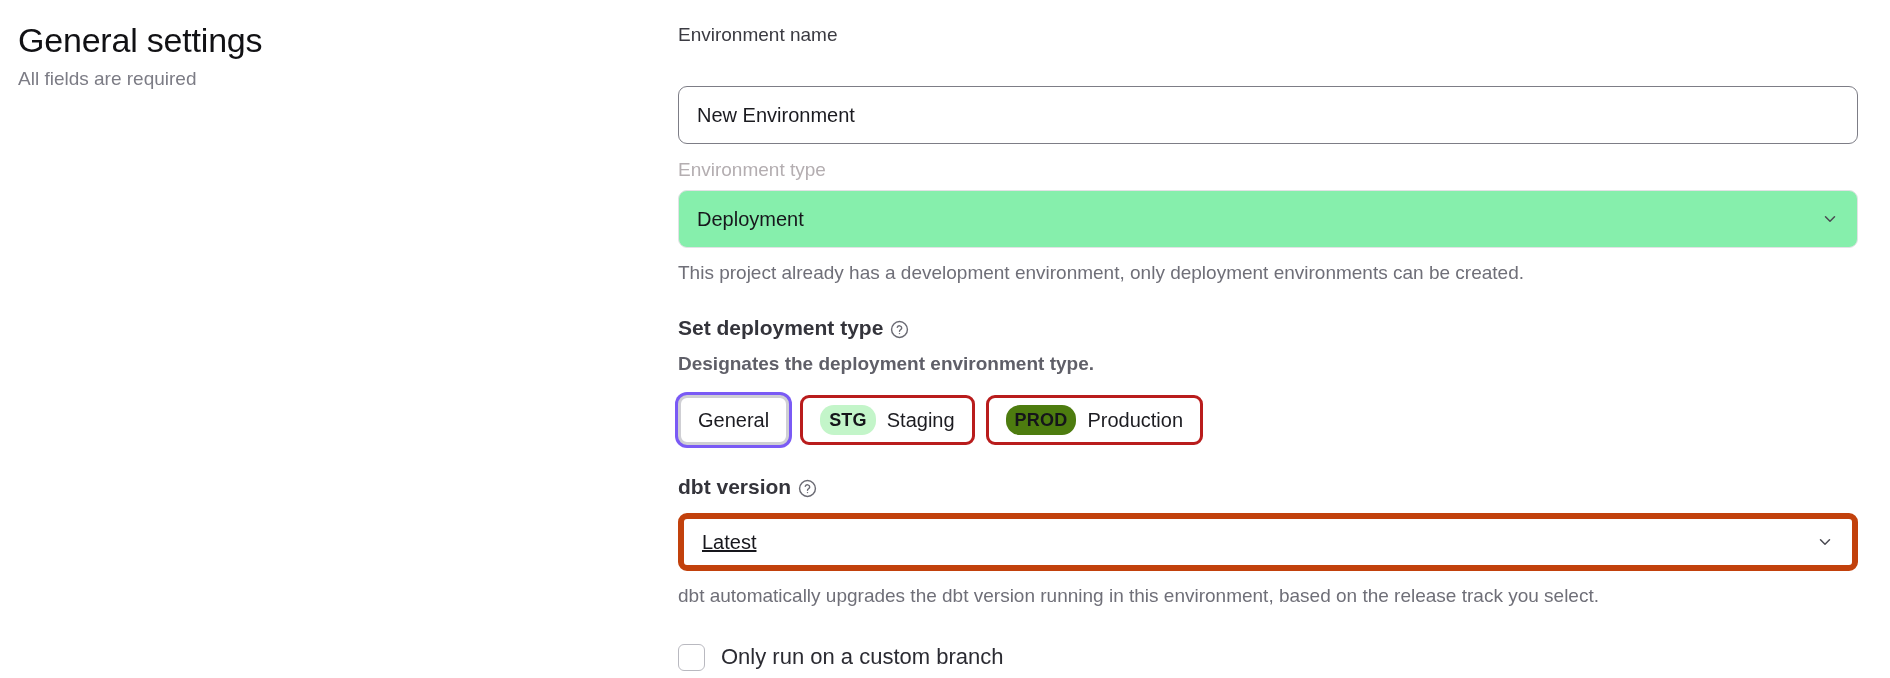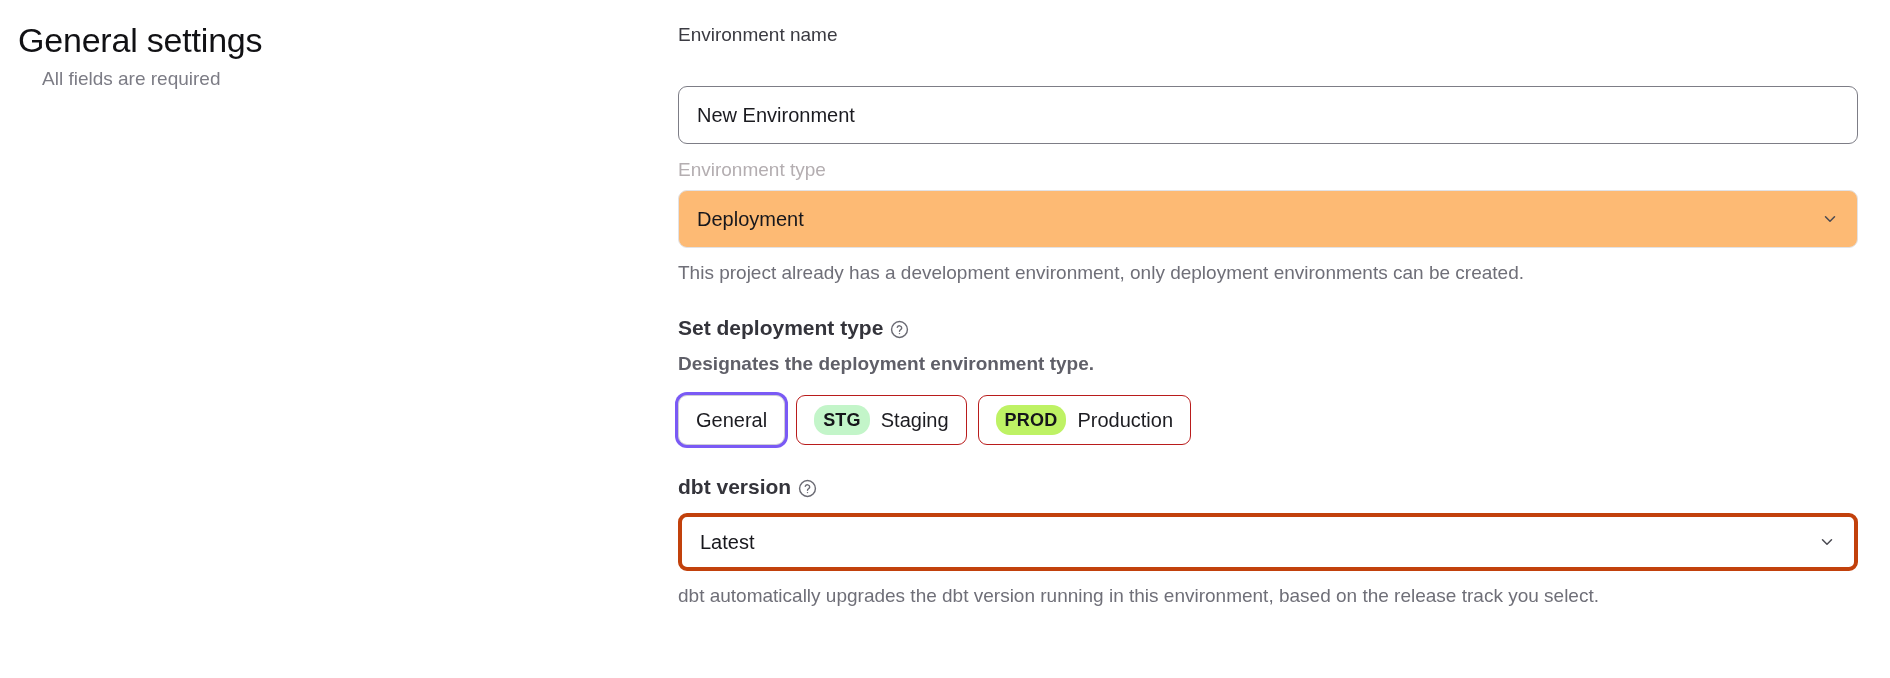--- a/index.html
+++ b/index.html
@@ -31,21 +31,20 @@
     font-weight: 400;
     color: #111114;
     letter-spacing: -0.2px;
   }
   .page-subtitle {
     margin-top: 4px;
     font-size: 19px;
     line-height: 26px;
     font-weight: 400;
     color: #7c7c85;
-    margin-left: 24px;
   }
 
   
   .right-col {
     position: absolute;
     left: 678px;
     top: 22px;
     width: 1180px;
   }
 
@@ -83,27 +82,28 @@
     width: 100%;
     height: 58px;
     padding: 0 46px 0 18px;
     border-radius: 9px;
     font-size: 20px;
     line-height: 26px;
     color: #17171c;
     font-weight: 400;
   }
   .select-box.disabled {
-    background: #fdba74;
+    background: #86efac;
     border: 1px solid #e2e2e5;
     color: #17171c;
   }
   .select-box.enabled {
     background: #ffffff;
-    border: 4px solid #c2410c;
+    border: 6px solid #c2410c;
+    text-decoration: underline;
   }
   .chevron {
     position: absolute;
     right: 18px;
     top: 50%;
     transform: translateY(-50%);
     width: 18px;
     height: 18px;
     display: block;
     pointer-events: none;
@@ -149,21 +149,21 @@
     align-items: center;
     gap: 11px;
   }
   .seg-btn {
     display: inline-flex;
     align-items: center;
     gap: 11px;
     height: 50px;
     padding: 0 17px;
     background: #ffffff;
-    border: 1px solid #b91c1c;
+    border: 3px solid #b91c1c;
     border-radius: 9px;
     font-size: 20px;
     line-height: 24px;
     color: #1c1c21;
     cursor: pointer;
     white-space: nowrap;
   }
   .seg-btn.focused {
     border-color: #cfcfd4;
     box-shadow: 0 0 0 3px #7a5af5;
@@ -174,21 +174,21 @@
     justify-content: center;
     height: 30px;
     padding: 0 9px;
     border-radius: 14px;
     font-size: 18px;
     font-weight: 700;
     letter-spacing: 0.2px;
     color: #15151a;
   }
   .badge.stg { background: #c3f5c9; }
-  .badge.prod { background: #bef264; }
+  .badge.prod { background: #4d7c0f; }
   .seg-label { font-weight: 400; }
 
   
   .checkbox-row {
     display: flex;
     align-items: center;
     gap: 16px;
   }
   .checkbox-box {
     width: 27px;
@@ -292,15 +292,19 @@
         <span>Latest</span>
         <span class="chevron">
           <svg viewBox="0 0 24 24" fill="none" stroke="#4a4a52" stroke-width="2" stroke-linecap="round" stroke-linejoin="round">
             <polyline points="6 9 12 15 18 9"></polyline>
           </svg>
         </span>
       </div>
       <div class="help-text mt-12">dbt automatically upgrades the dbt version running in this environment, based on the release track you select.</div>
     </div>
 
+    <div class="checkbox-row mt-34">
+      <span class="checkbox-box"></span>
+      <span class="checkbox-label">Only run on a custom branch</span>
+    </div>
 
   </div>
 </div>
 
 </body></html>

